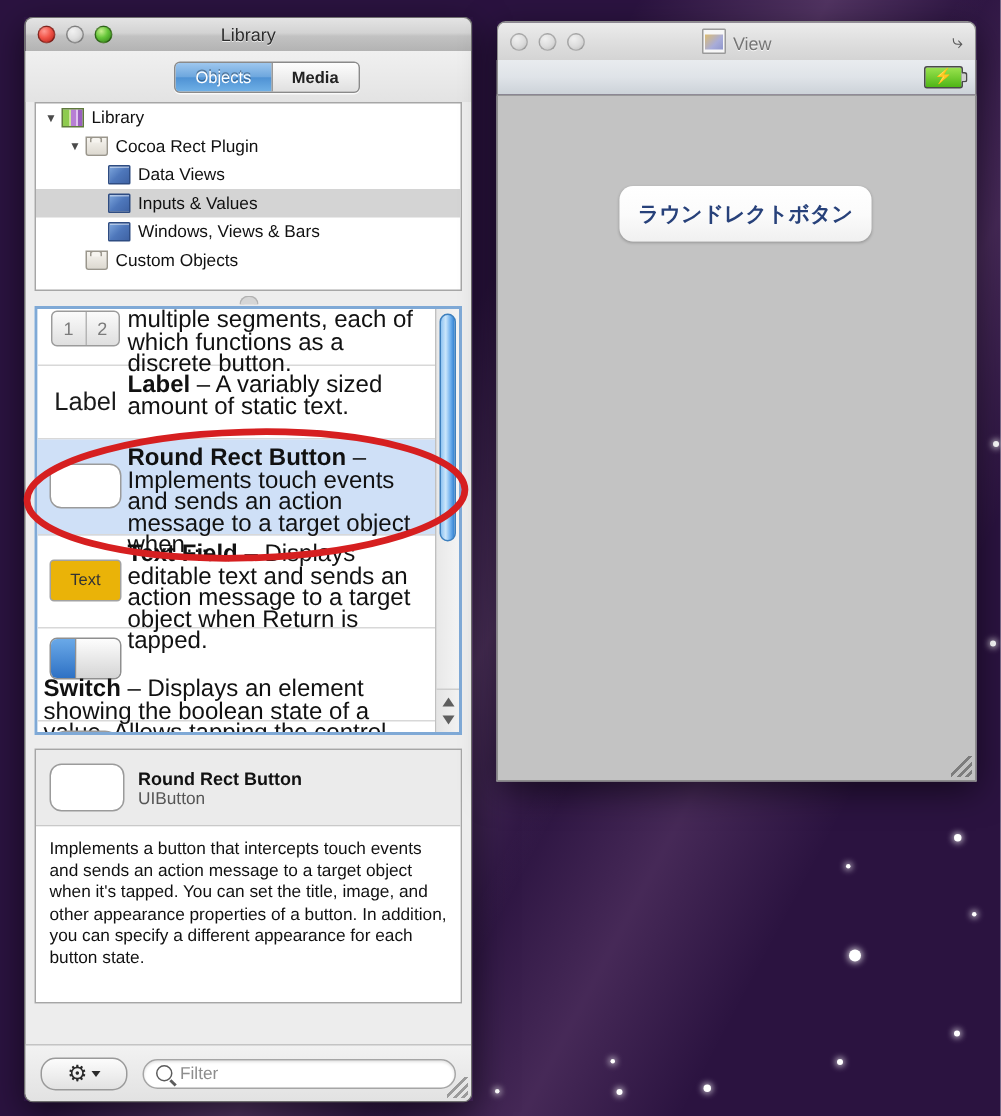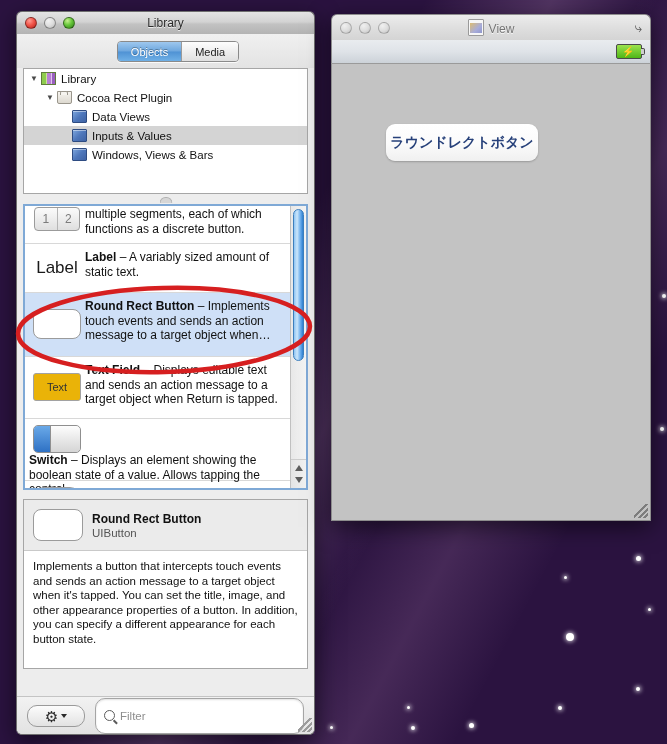--- a/index.html
+++ b/index.html
@@ -144,21 +144,21 @@
   }
   .seg {
     font-size: 11px;
     padding: 0 13px;
     display: flex;
     align-items: center;
     color: #222;
     background: linear-gradient(to bottom, #fdfdfd, #e0e0e0);
     border-right: 1px solid #9a9a9a;
   }
-  .seg:last-child { border-right: none; }
+  .seg:last-child { border-right: none; font-weight: bold; }
   .seg.selected {
     color: #fff;
     text-shadow: 0 -1px 0 rgba(0,0,0,0.35);
     background: linear-gradient(to bottom, #9ec7ee 0%, #6ea7de 48%, #4f92d4 52%, #6fb0e6 100%);
   }
 
   
   .pane {
     margin: 0 6px;
     background: #fff;
@@ -259,21 +259,21 @@
   }
   .obj-row.selected { background: #cfe0f7; }
   .obj-ic {
     width: 56px;
     flex: none;
     display: flex;
     align-items: center;
     justify-content: center;
   }
   .obj-txt {
-    font-size: 12px;
+    font-size: 16px;
     line-height: 14.5px;
     color: #111;
     padding-right: 4px;
   }
   .obj-txt b { font-weight: bold; }
 
   .icon-seg {
     display: flex;
     width: 44px; height: 22px;
     border: 1px solid #9b9b9b;
@@ -445,21 +445,21 @@
     line-height: 1;
   }
   .caret-d {
     width: 0; height: 0;
     border-left: 3.5px solid transparent;
     border-right: 3.5px solid transparent;
     border-top: 4px solid #2a2a2a;
   }
   .filter-field {
     flex: 1;
-    height: 36px;
+    height: 20px;
     border: 1px solid #a5a5a5;
     border-radius: 10px;
     background: #fff;
     display: flex;
     align-items: center;
     padding: 0 8px;
     gap: 5px;
     box-sizing: border-box;
     box-shadow: inset 0 1px 2px rgba(0,0,0,0.12);
   }
@@ -562,23 +562,23 @@
   #view-content {
     height: calc(100% - 25px - 24px);
     border: 1px solid #8d8d8d;
     border-top: none;
     background: #c3c3c3;
     box-sizing: border-box;
     position: relative;
   }
   #rrb-button {
     position: absolute;
-    left: 54px;
+    left: 81px;
     top: 60px;
-    width: 152px;
+    width: 168px;
     height: 37px;
     border-radius: 9px;
     background: linear-gradient(to bottom, #ffffff 0%, #fbfbfb 52%, #f0f0f0 100%);
     box-shadow: 0 1px 2px rgba(0,0,0,0.22);
     display: flex;
     align-items: center;
     justify-content: center;
   }
   #rrb-button span {
     font-size: 14px;
@@ -658,20 +658,24 @@
         <span>Data Views</span>
       </div>
       <div class="tree-row selected" style="padding-left:48px;">
         <span class="ic ic-blue"></span>
         <span>Inputs &amp; Values</span>
       </div>
       <div class="tree-row" style="padding-left:48px;">
         <span class="ic ic-blue"></span>
         <span>Windows, Views &amp; Bars</span>
       </div>
+      <div class="tree-row" style="padding-left:33px;">
+        <span class="ic ic-folder"></span>
+        <span>Custom Objects</span>
+      </div>
     </div>
 
     <div class="splitter"></div>
 
     <div class="pane" id="list-pane">
       <div id="list-scroll">
 
         <div class="obj-row" style="height:38px;align-items:flex-start;padding-top:0;">
           <div class="obj-ic" style="align-items:flex-start;padding-top:1px;">
             <span class="icon-seg">

